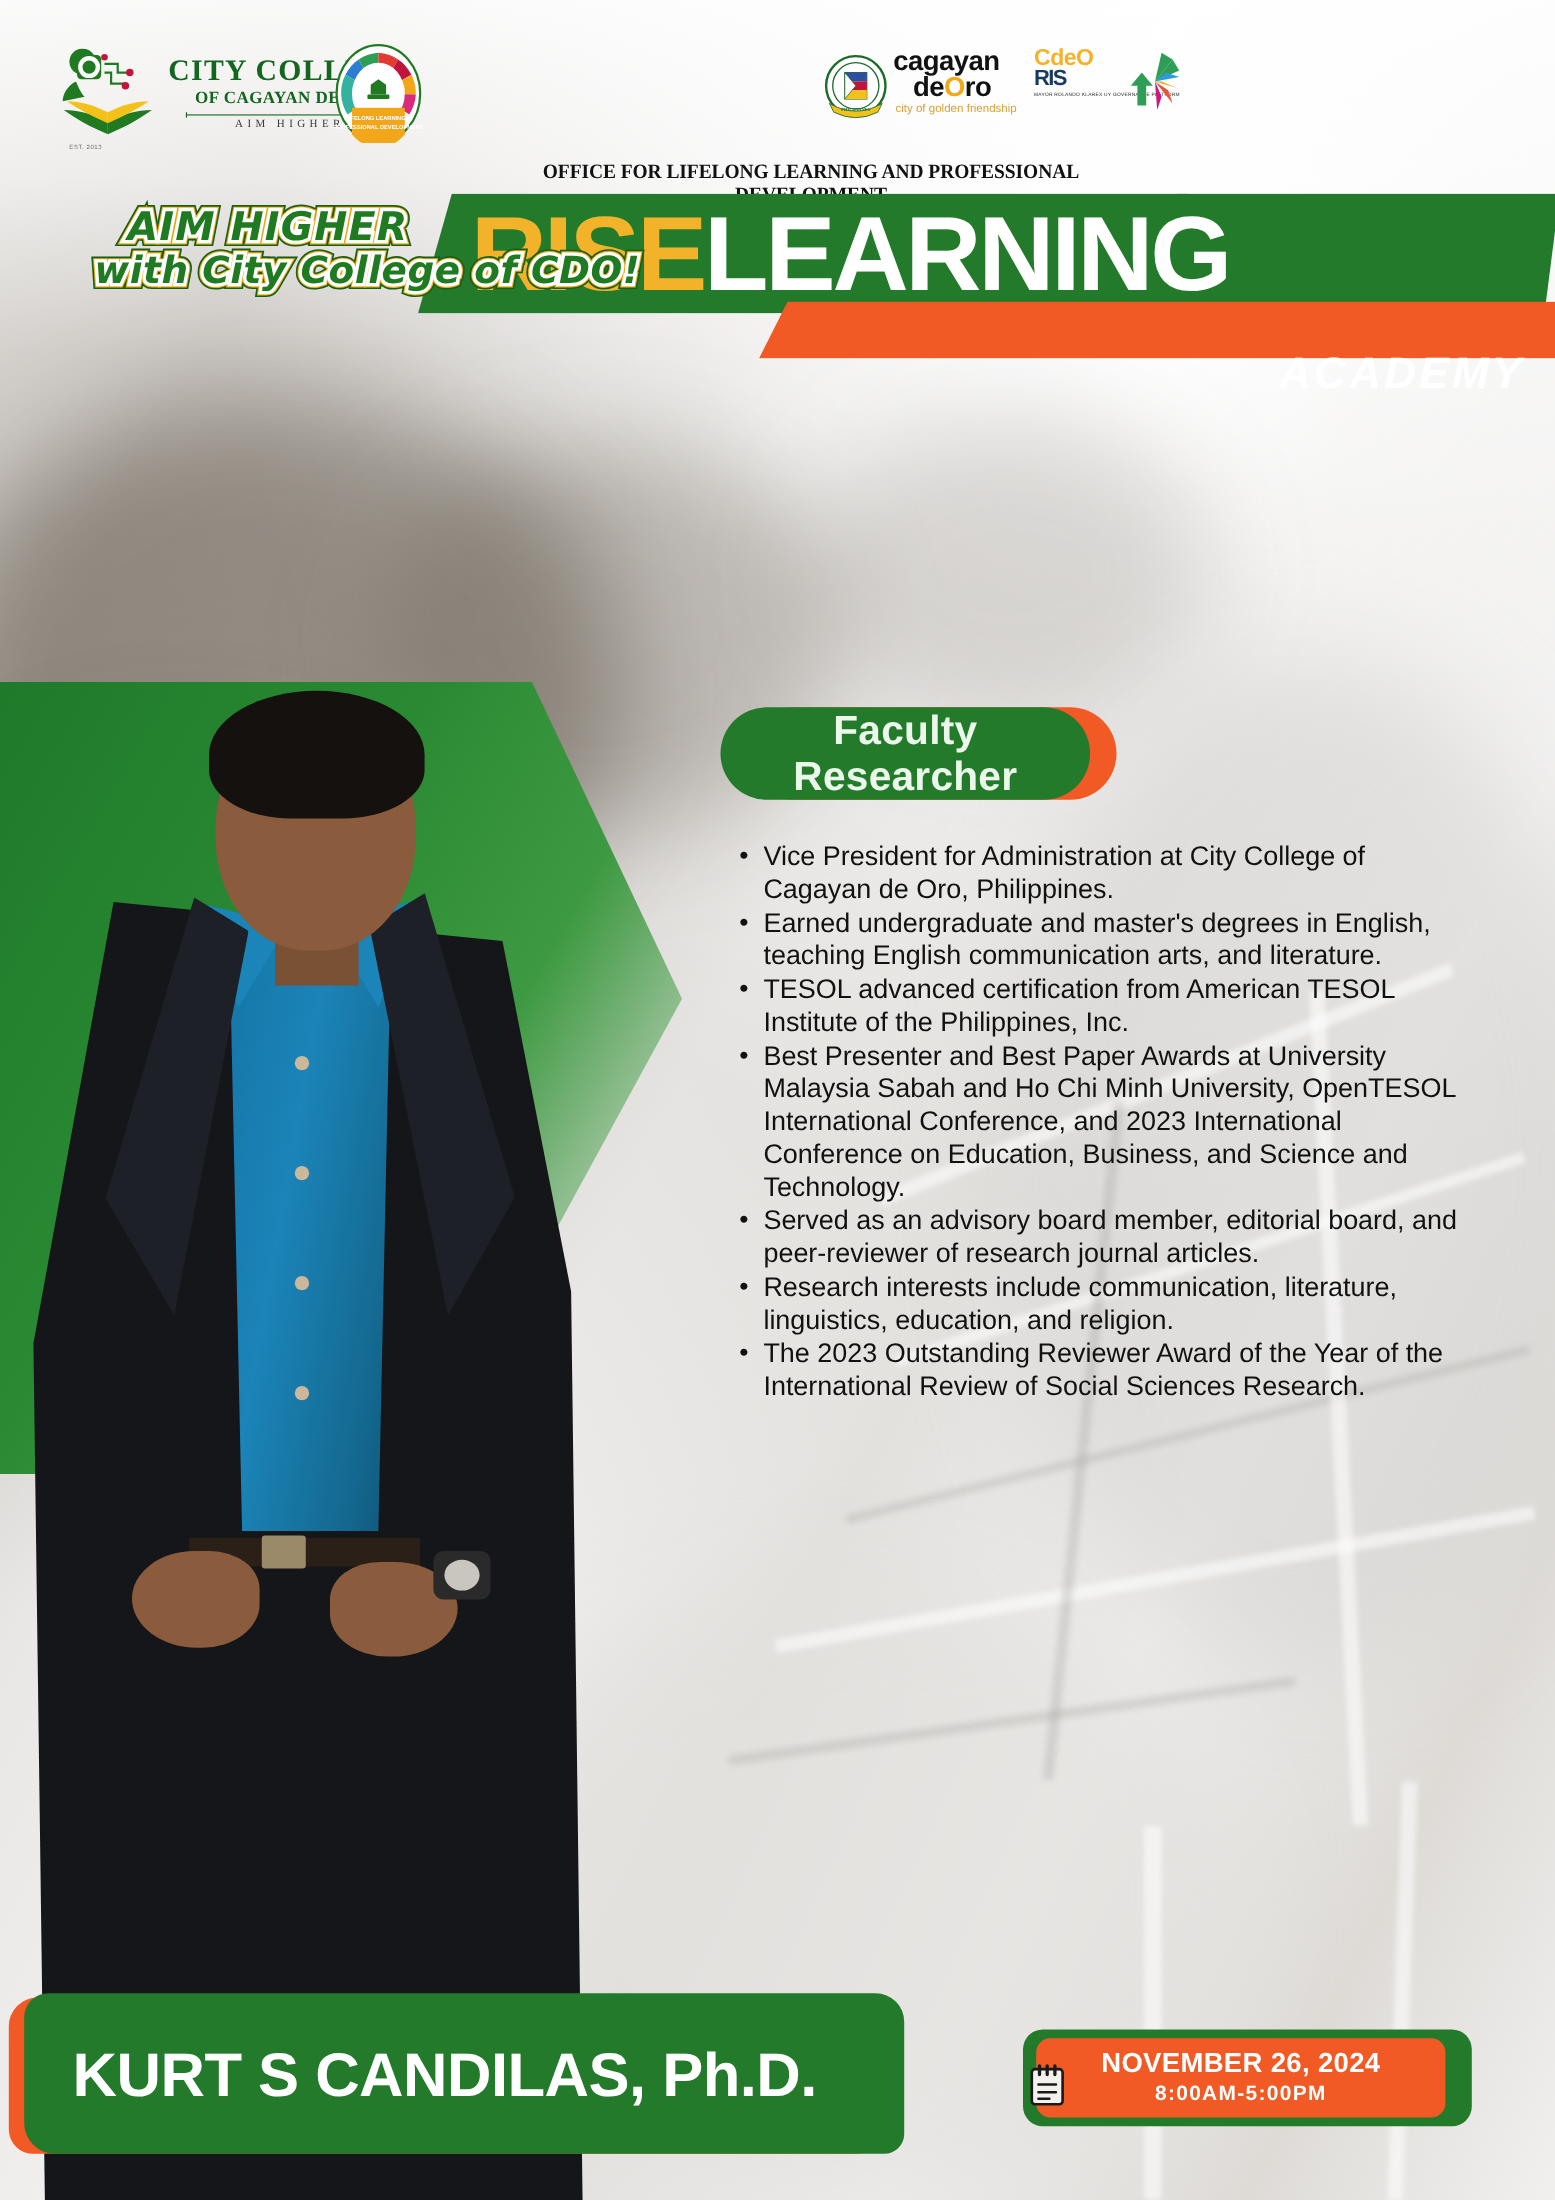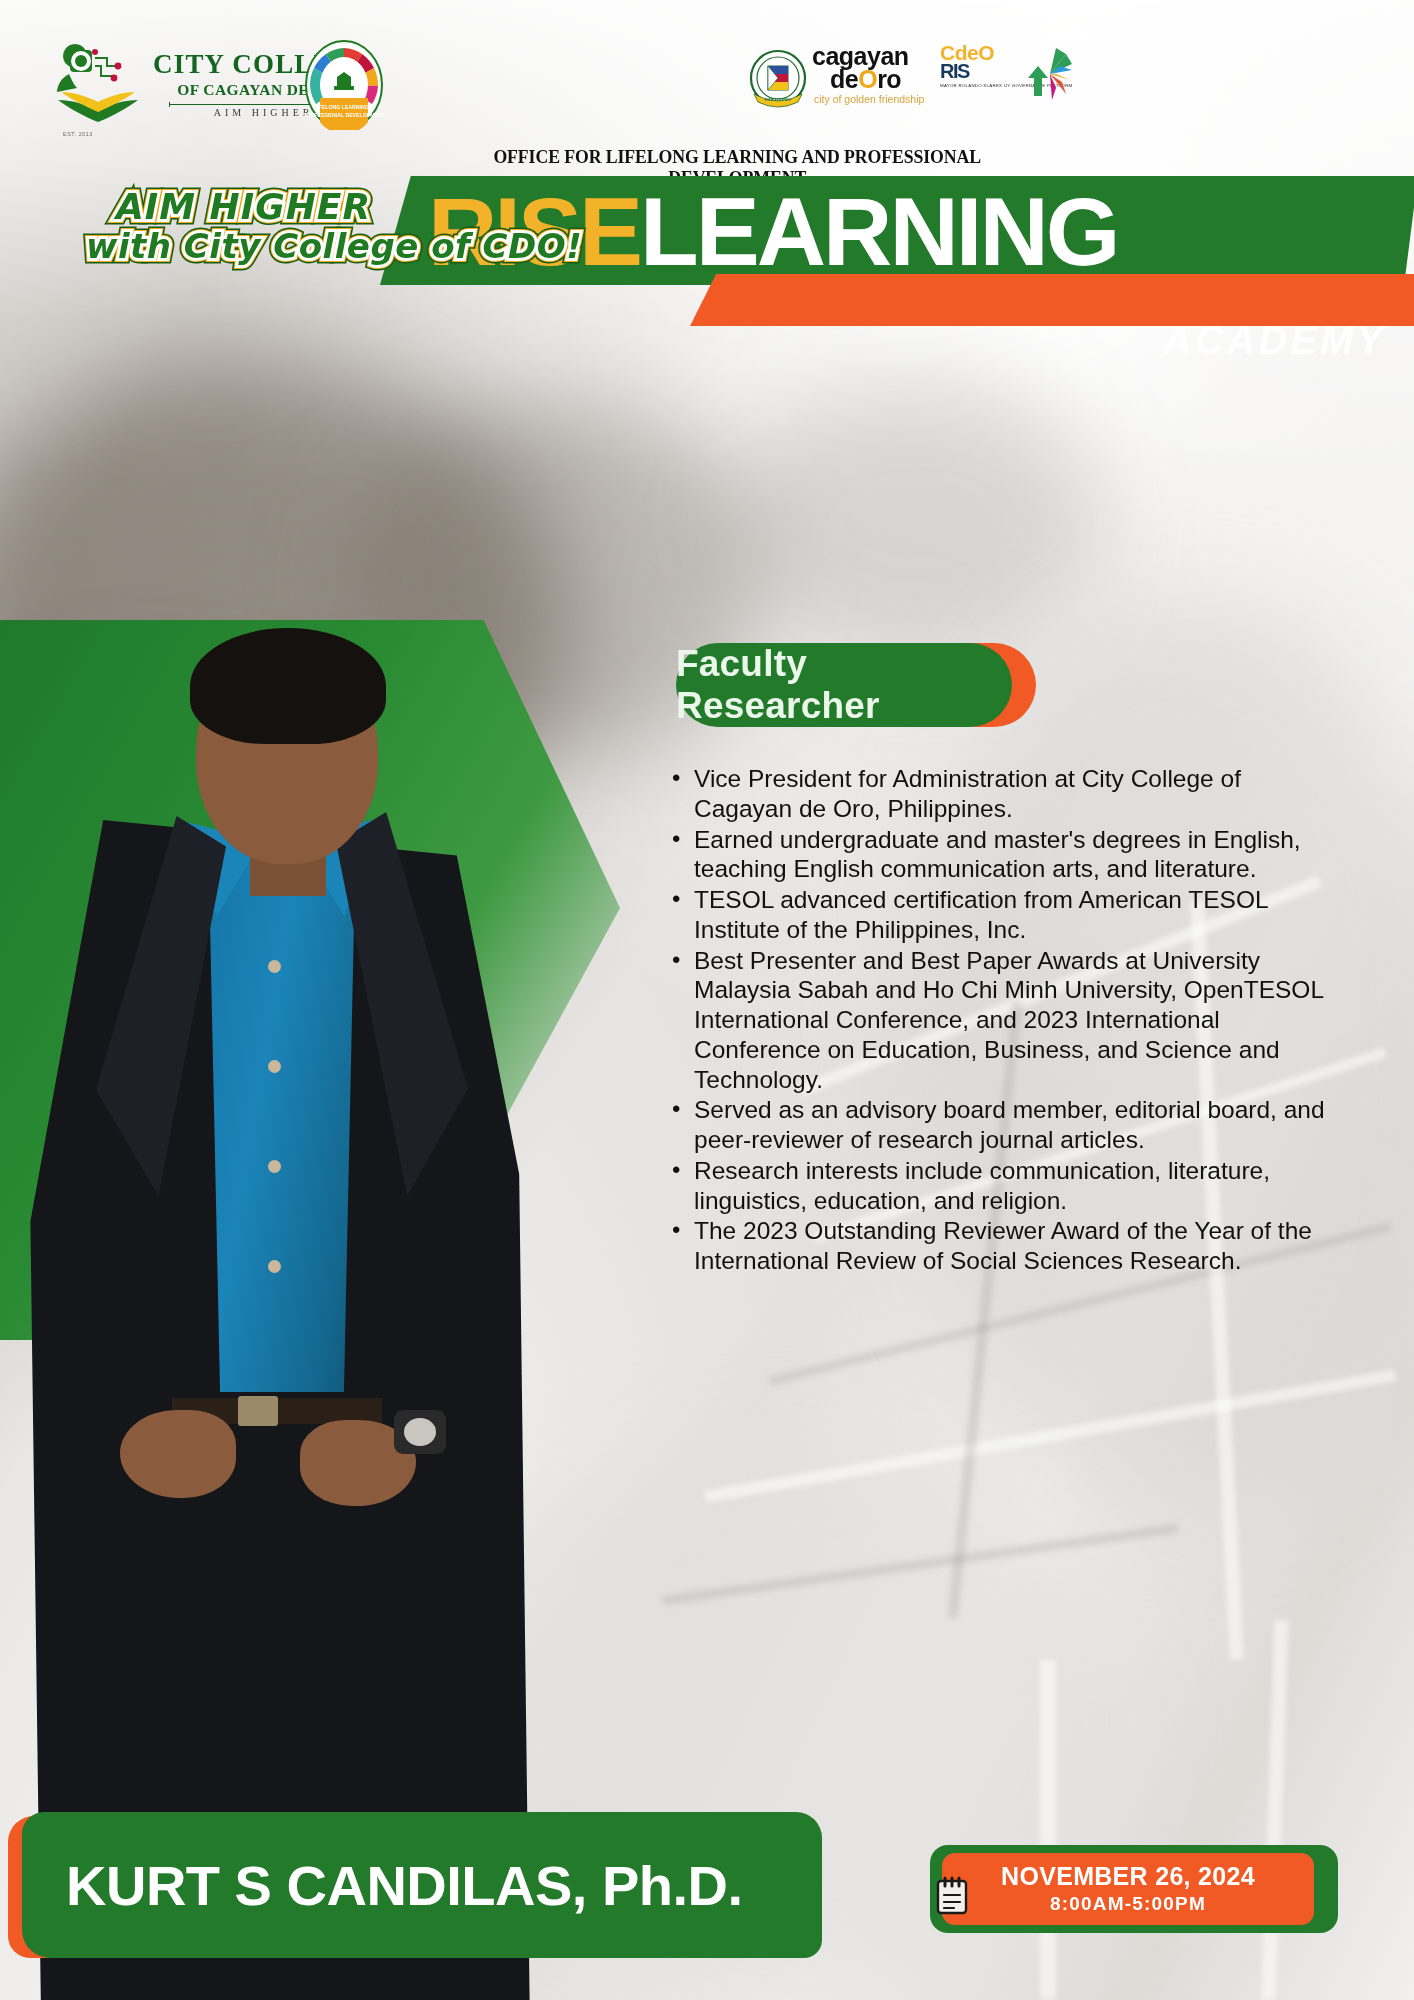--- a/index.html
+++ b/index.html
@@ -149,21 +149,21 @@
   .p-neck  { position:absolute; left:250px; top:206px; width:76px; height:70px; background:#7b5135; }
   .p-btn   { position:absolute; width:13px; height:13px; border-radius:50%; background:#cbb79a; left:268px; }
   .p-belt  { position:absolute; left:172px; top:778px; width:210px; height:26px; background:#2b2018; }
   .p-buckle{ position:absolute; left:238px; top:776px; width:40px; height:30px; background:#9a8a6a; border-radius:3px; }
   .p-hand-l{ position:absolute; left:120px; top:790px; width:116px; height:88px; background:#8a5c3d; border-radius:50% 40% 46% 52%; }
   .p-hand-r{ position:absolute; left:300px; top:800px; width:116px; height:86px; background:#8a5c3d; border-radius:40% 50% 52% 46%; }
   .p-watch { position:absolute; left:394px; top:790px; width:52px; height:44px; background:#2a2a2a; border-radius:9px; }
   .p-watch:after{content:"";position:absolute;left:10px;top:8px;width:32px;height:28px;border-radius:50%;background:#c9c6bf;}
 
   
-  .rolepill { position:absolute; left:676px; top:643px; width:360px; height:88px; z-index:8; }
+  .rolepill { position:absolute; left:655px; top:643px; width:360px; height:88px; z-index:8;text-align:center; }
   .rolepill .shadow { position:absolute; left:24px; top:0; width:336px; height:84px; background:#f15a24; border-radius:42px; }
   .rolepill .face   { position:absolute; left:0;  top:0; width:336px; height:84px; background:#237a2b; border-radius:42px;
                       display:flex; align-items:center; justify-content:center; }
   .rolepill .face span { color:#eaf7ea; font-size:37px; font-weight:bold; letter-spacing:.2px; }
 
   
   .bio { position:absolute; left:664px; top:764px; width:672px; z-index:8; }
   .bio ul { list-style:none; }
   .bio li { position:relative; padding-left:30px; color:#111; font-size:24.5px; line-height:1.215; margin-bottom:1px; }
   .bio li:before { content:"\2022"; position:absolute; left:8px; top:-1px; font-size:24px; color:#111; }

